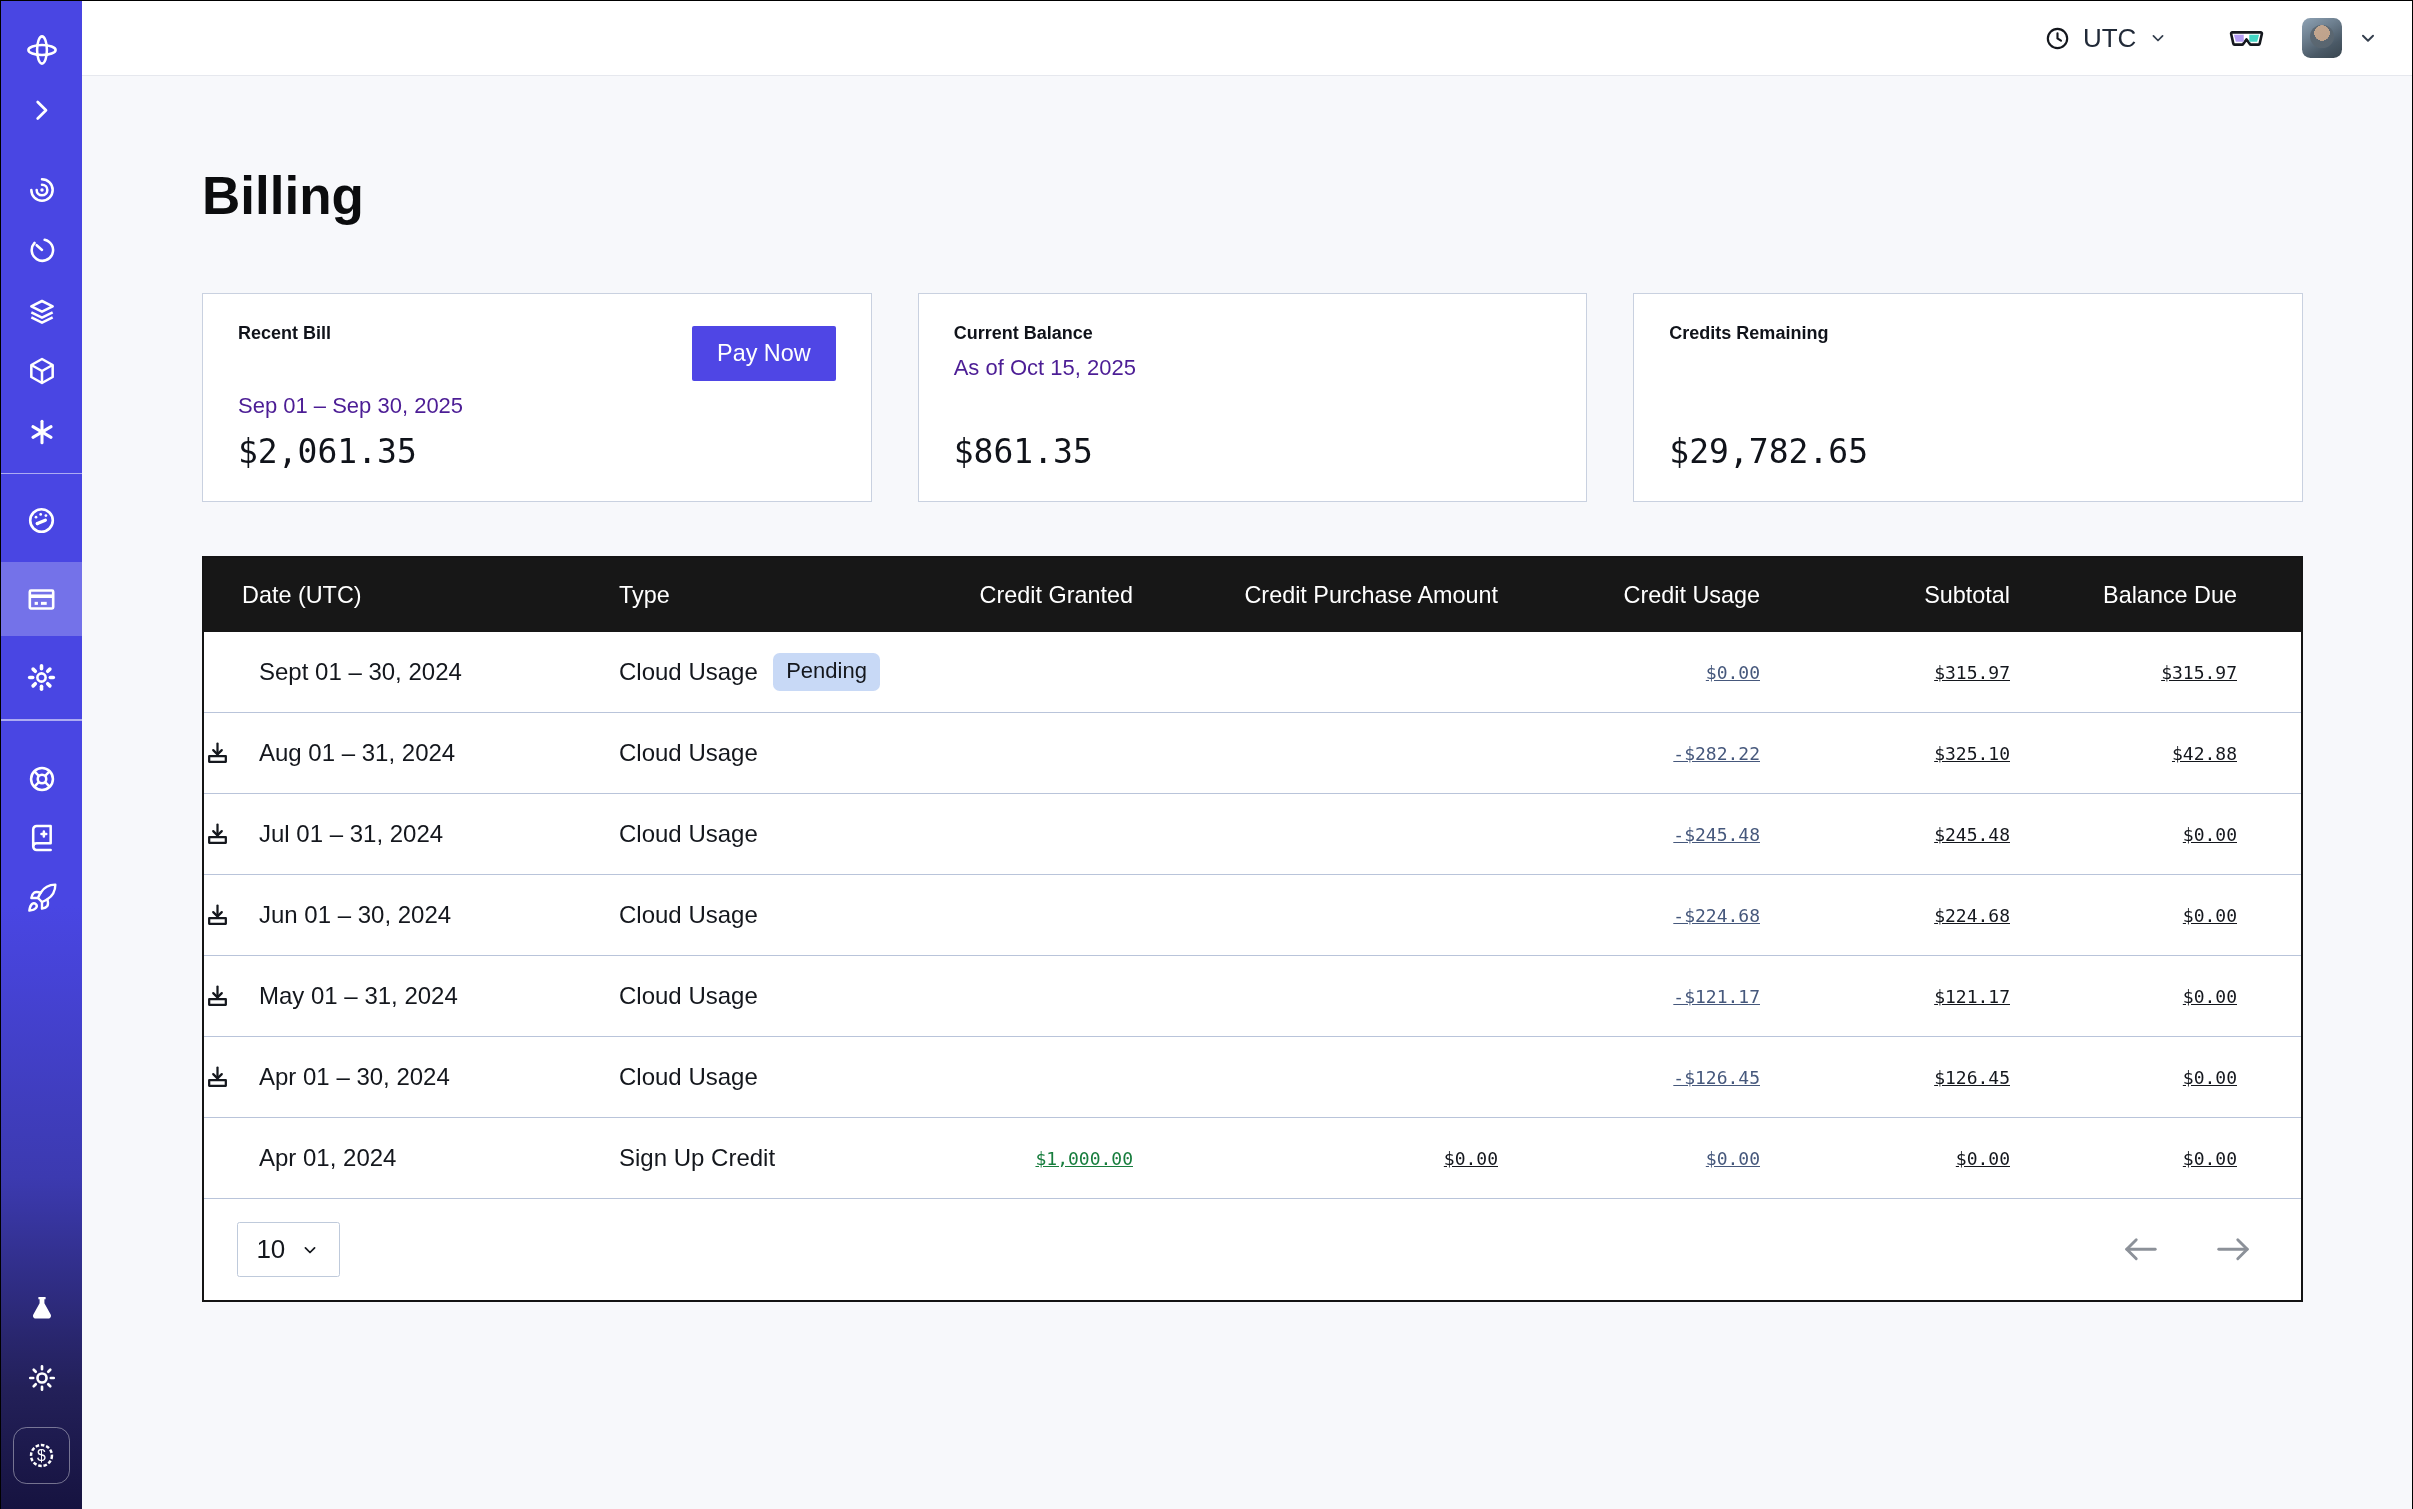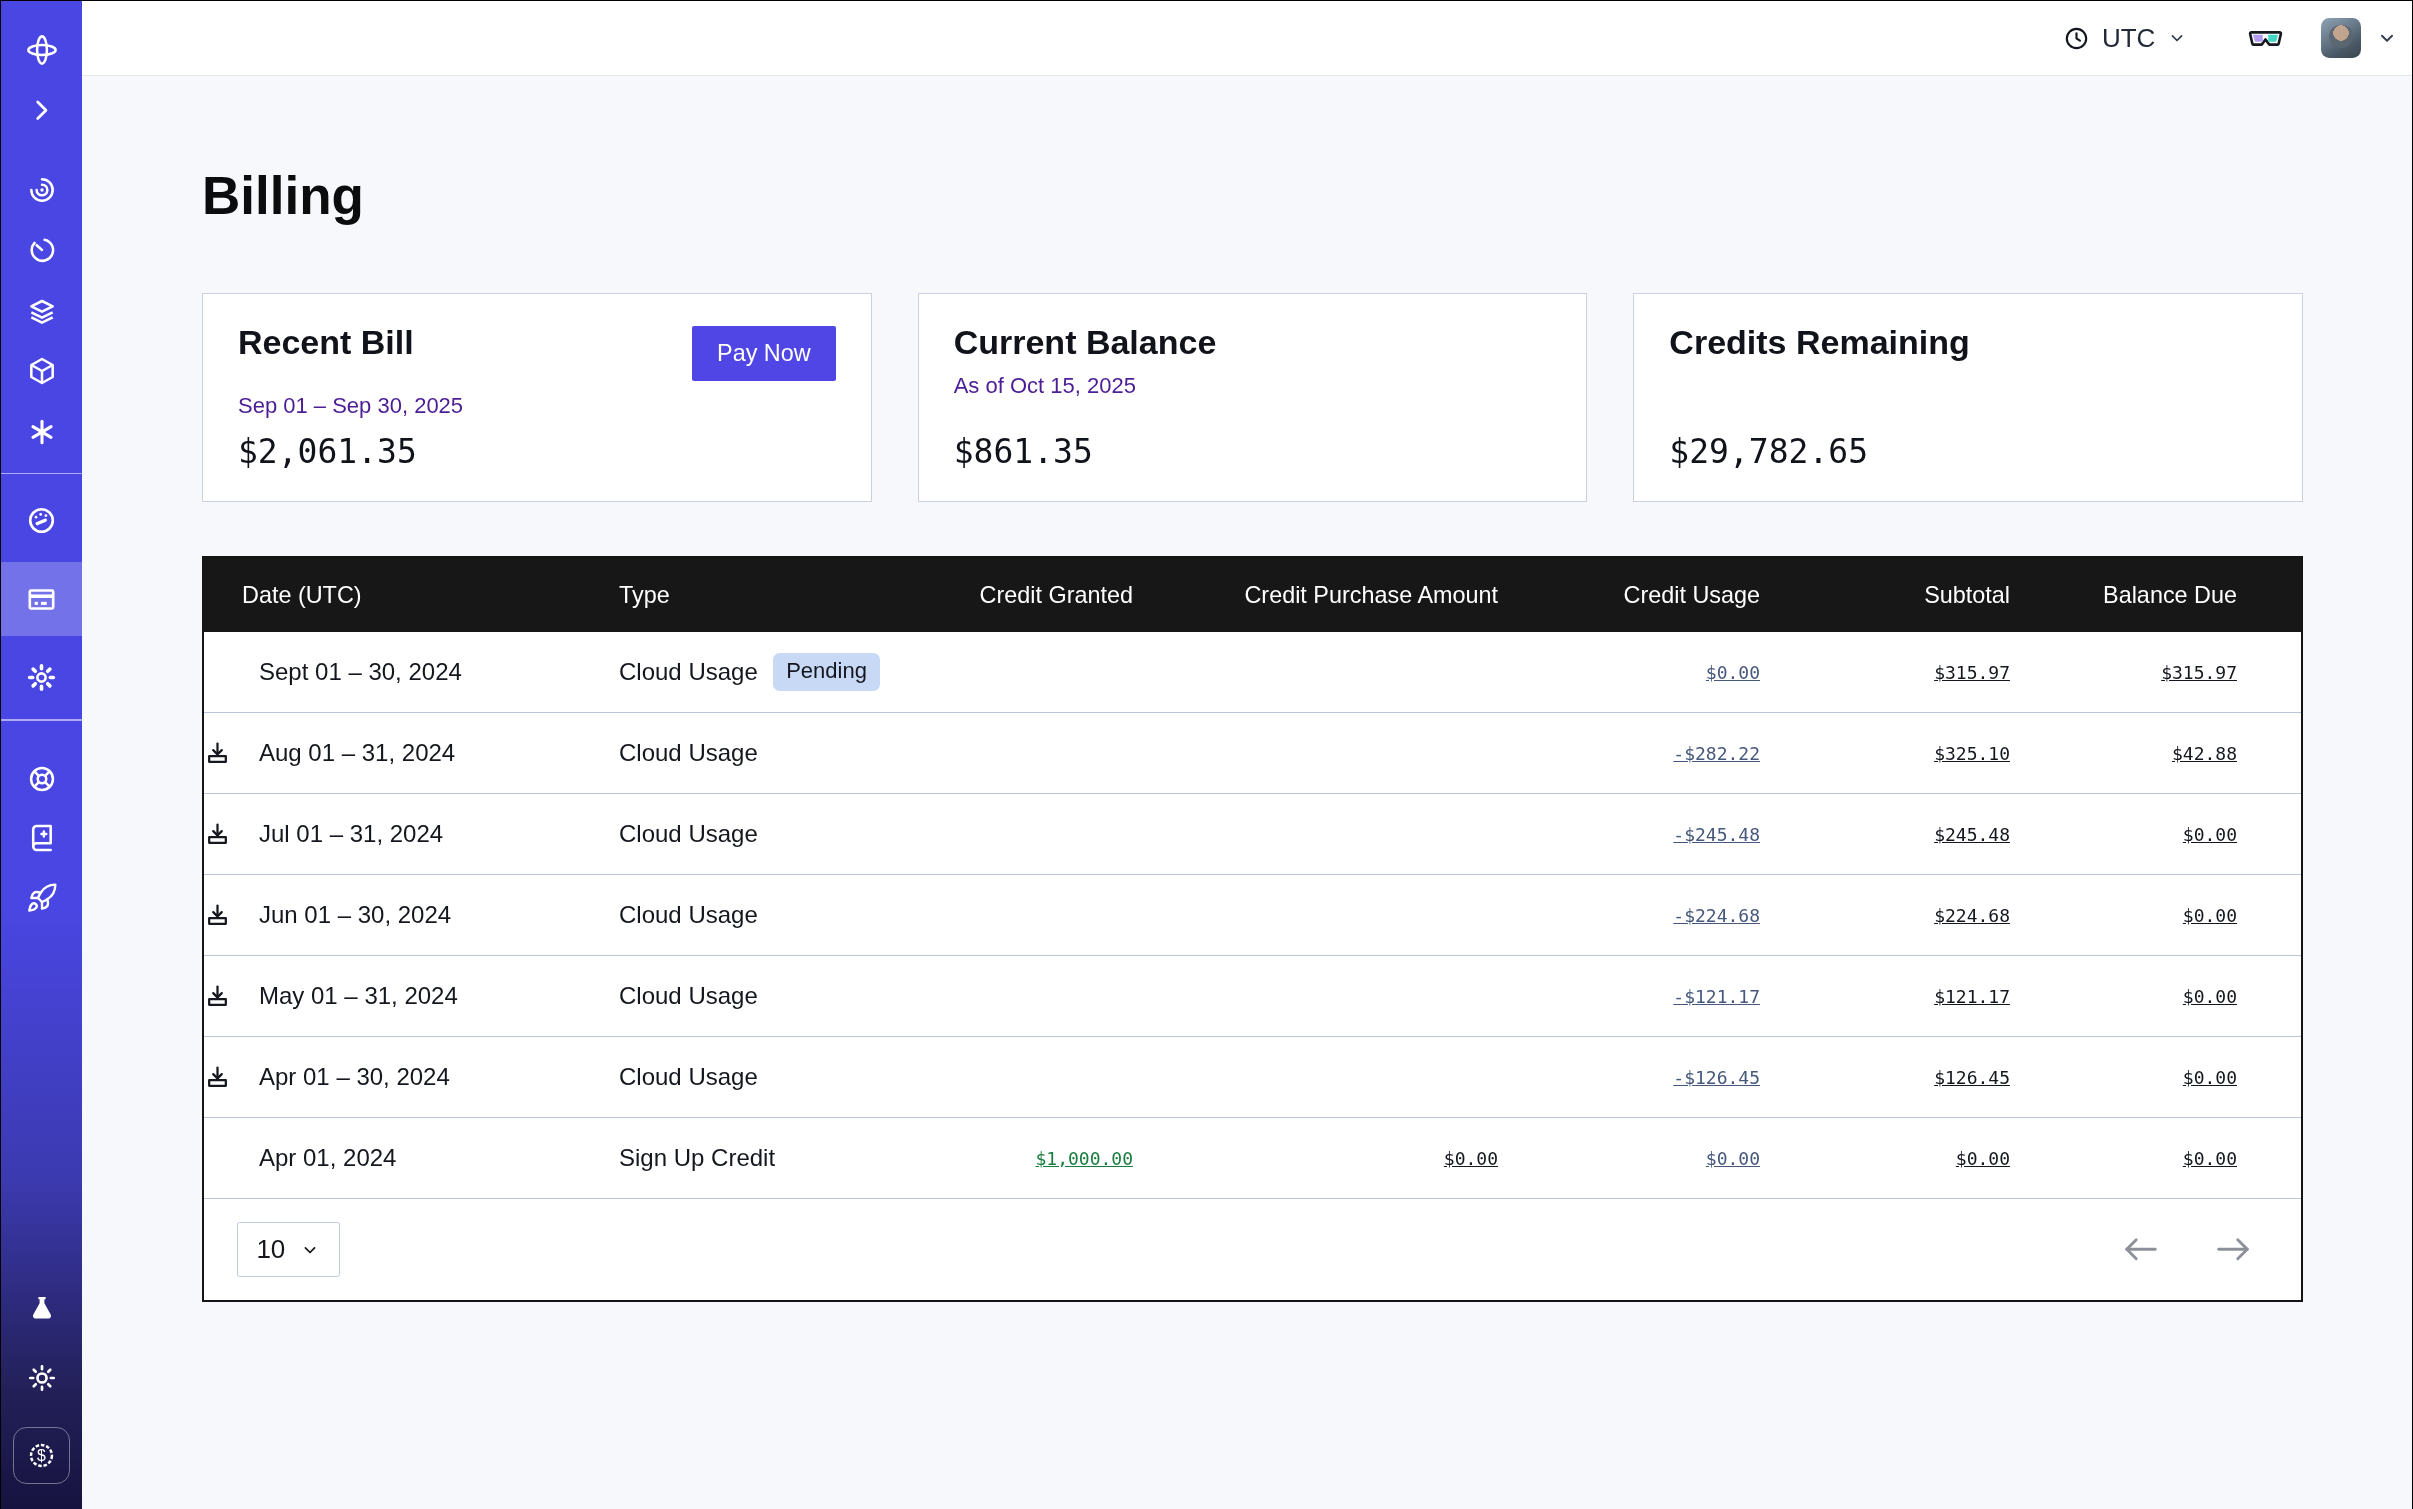--- a/index.html
+++ b/index.html
@@ -21,39 +21,39 @@
   .mt30{margin-top:25px}.mt50{margin-top:42px}.mt44{margin-top:37px}
   .active-item{width:100%;height:74px;margin-top:25px;background:rgba(255,255,255,.24);
     display:flex;align-items:center;justify-content:center;cursor:pointer;}
   .sb-spacer{flex:1}
   .credit-badge-btn{width:55px;height:55px;border:1.7px solid rgba(255,255,255,.4);border-radius:13.4px;
     display:flex;align-items:center;justify-content:center;margin-top:33px;margin-bottom:25px;cursor:pointer;}
   
   .topbar{
     position:absolute;left:81px;right:0;top:0;height:75px;background:#fff;
     border-bottom:1.7px solid #e6e8ee;display:flex;align-items:center;justify-content:flex-end;
-    padding-right:14px;box-sizing:border-box;z-index:4;
+    padding-right:33px;box-sizing:border-box;z-index:4;
   }
   .tz-select{display:flex;align-items:center;gap:11.7px;cursor:pointer;}
   .tz-label{font-size:26px;color:#212a38;}
   .goggles{margin-left:60px;cursor:pointer;display:flex;}
   .avatar{margin-left:37px;width:40px;height:40px;border-radius:8.4px;overflow:hidden;cursor:pointer;
     background:linear-gradient(150deg,#8fa3b5 0%,#6e8090 35%,#4a5966 70%,#39464f 100%);position:relative;}
   .avatar::after{content:"";position:absolute;left:8.4px;top:6.7px;width:23.4px;height:23.4px;border-radius:50%;
     background:radial-gradient(circle at 50% 35%,#caa98e 0 40%,#5a6670 41% 100%);opacity:.9;}
   .user-chevron{margin-left:15px;cursor:pointer;display:flex;}
   
   .content{position:absolute;left:81px;top:77px;right:0;bottom:0;padding:0 109px 0 120px;box-sizing:border-box;}
   h1.page-title{margin:87px 0 0;font-size:53px;font-weight:600;color:#0b0c0e;}
   
   .cards{display:flex;gap:46px;margin-top:67px;}
   .card{flex:1;height:209px;box-sizing:border-box;background:#fff;border:1.7px solid #c9d1e0;
     padding:28.5px 35px 30px;display:flex;flex-direction:column;}
   .card-head{display:flex;justify-content:space-between;align-items:flex-start;}
-  .card-title{font-size:34px;font-weight:600;color:#10131a;}
+  .card-title{font-size:18px;font-weight:600;color:#10131a;}
   .pay-btn{background:#4f46e5;color:#fff;font-size:23.4px;font-family:"Liberation Sans",sans-serif;
     padding:14.2px 25px;border:none;border-radius:2px;margin-top:3.3px;cursor:pointer;}
   .card-sub{margin-top:11.7px;font-size:22px;color:#4c1d95;min-height:25px;}
   .card-amount{margin-top:auto;font-family:"DejaVu Sans Mono",monospace;font-size:33px;color:#10131a;}
   
   .tabs{display:flex;gap:55px;margin-top:60px;border-bottom:1.7px solid #cfd6e2;}
   .tab{font-size:24px;color:#1b2330;padding:0 1.7px 20px;position:relative;cursor:pointer;}
   .tab.active{color:#4f46e5;}
   .tab.active::after{content:"";position:absolute;left:-3.3px;right:-3.3px;bottom:-1.7px;height:4.2px;background:#4f46e5;}
   

